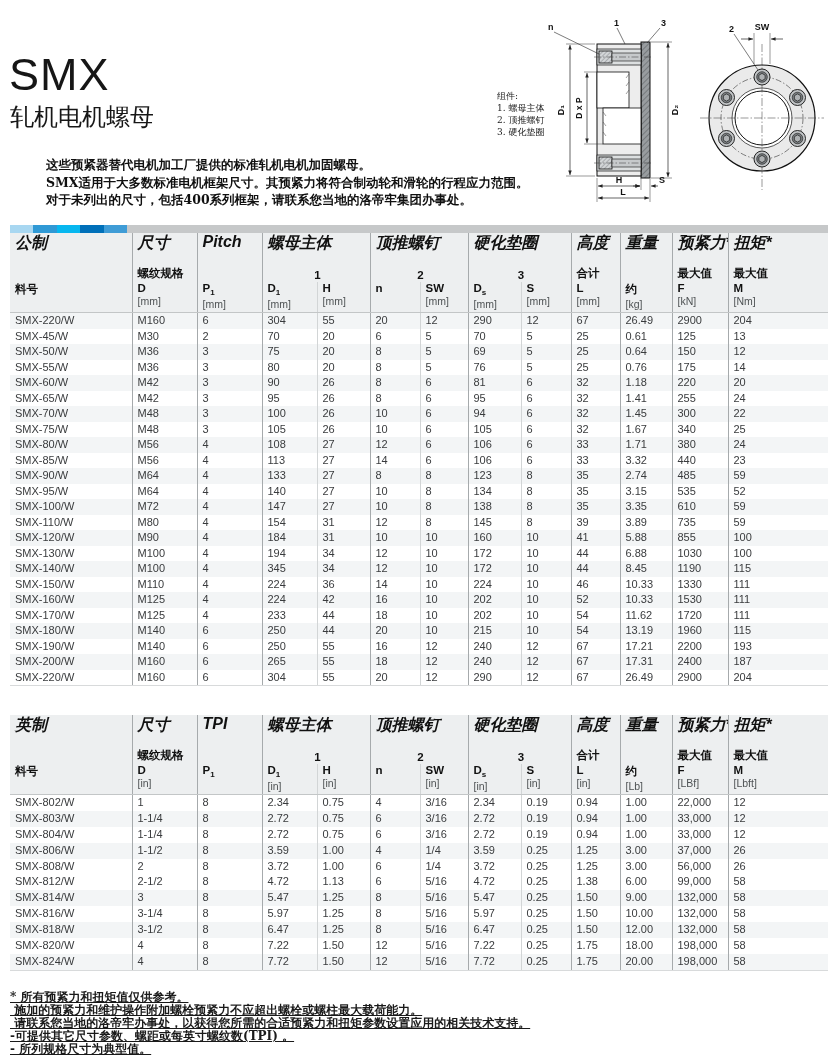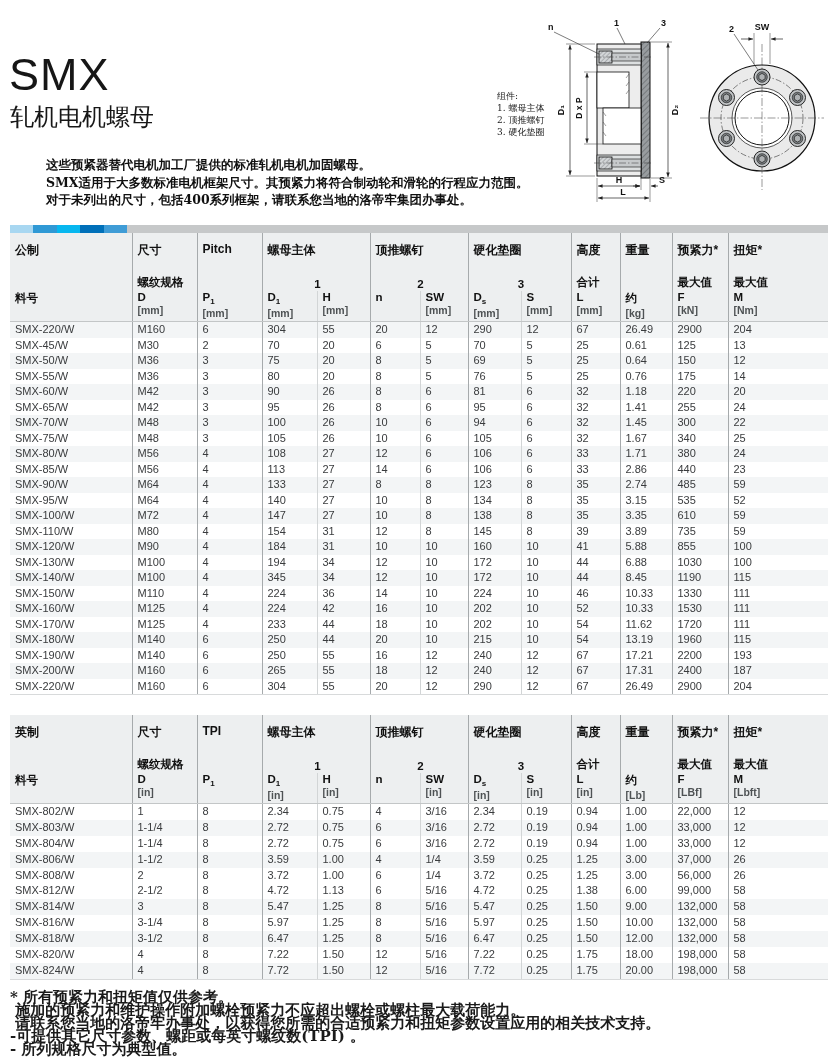--- a/index.html
+++ b/index.html
@@ -18,36 +18,36 @@
   .stripe{position:absolute;left:10px;top:225px;width:818px;height:8px;display:flex;}
   .stripe .seg{width:23.4px;height:100%;}
   .stripe .seg.gray{flex:1;}
 
   
   table.spec{position:absolute;left:10px;width:818px;border-collapse:collapse;table-layout:fixed;font-size:11px;}
   #metric-table{top:233px;}
   #imperial-table{top:715px;}
   .spec th,.spec td{padding:0 2px 0 5px;text-align:left;vertical-align:top;font-weight:normal;overflow:hidden;white-space:nowrap;}
   .spec thead th{background:#edeff0;}
-  .spec .hrow1 th{font-weight:bold;font-size:12px;height:28px;vertical-align:top;padding-top:9px;color:#111;}
+  .spec .hrow1 th{font-weight:bold;font-size:16px;height:28px;vertical-align:top;color:#111;font-style:italic;}
   .spec .hrow2 th{font-weight:bold;font-size:11.5px;height:20px;vertical-align:bottom;padding-bottom:1px;color:#111;}
   .spec .hrow2 th.c{text-align:center;}
   .spec .hrow3 th{font-weight:bold;font-size:11.5px;height:30px;color:#111;border-bottom:1px solid #c3c6c7;}
-  .spec .hrow3 .unit{font-weight:bold;font-size:10.5px;color:#4e5254;margin-top:1px;}
+  .spec .hrow3 .unit{font-weight:normal;font-size:10.5px;color:#4e5254;margin-top:1px;}
   .spec sub{font-size:8px;}
   .spec td{height:15.5px;line-height:15px;color:#393b3d;}
   #imperial-table td{height:15.9px;}
   .spec tr.alt td{background:#f3f5f6;}
   .spec .g{border-left:1px solid #a6aaac;}
   .spec .s{border-left:1px solid #d2d5d6;}
   .spec tbody tr:last-child td{border-bottom:1px solid #d8dadb;}
 
   
-  .footnotes{position:absolute;left:10px;top:991px;font-size:15px;line-height:13px;
-        font-family:"DejaVu Serif","Liberation Serif",serif;font-weight:bold;color:#1a1a1a;white-space:pre;}
+  .footnotes{position:absolute;left:10px;top:991px;font-size:12px;line-height:13px;
+        font-family:"DejaVu Serif","Liberation Serif",serif;font-weight:bold;color:#1a1a1a;white-space:pre;text-decoration:underline;}
 
   
   .dwg{position:absolute;}
   .dwg text{font-family:"Liberation Sans","DejaVu Sans",sans-serif;font-weight:bold;fill:#111;}
 </style>
 </head>
 <body>
 
 <div class="sheet">
 
@@ -383,21 +383,21 @@
           <td class="">SMX-85/W</td>
           <td class="g">M56</td>
           <td class="g">4</td>
           <td class="g">113</td>
           <td class="s">27</td>
           <td class="g">14</td>
           <td class="s">6</td>
           <td class="g">106</td>
           <td class="s">6</td>
           <td class="g">33</td>
-          <td class="g">2.86</td>
+          <td class="g">3.32</td>
           <td class="g">440</td>
           <td class="g">23</td>
         </tr>
         <tr class="alt">
           <td class="">SMX-90/W</td>
           <td class="g">M64</td>
           <td class="g">4</td>
           <td class="g">133</td>
           <td class="s">27</td>
           <td class="g">8</td>

